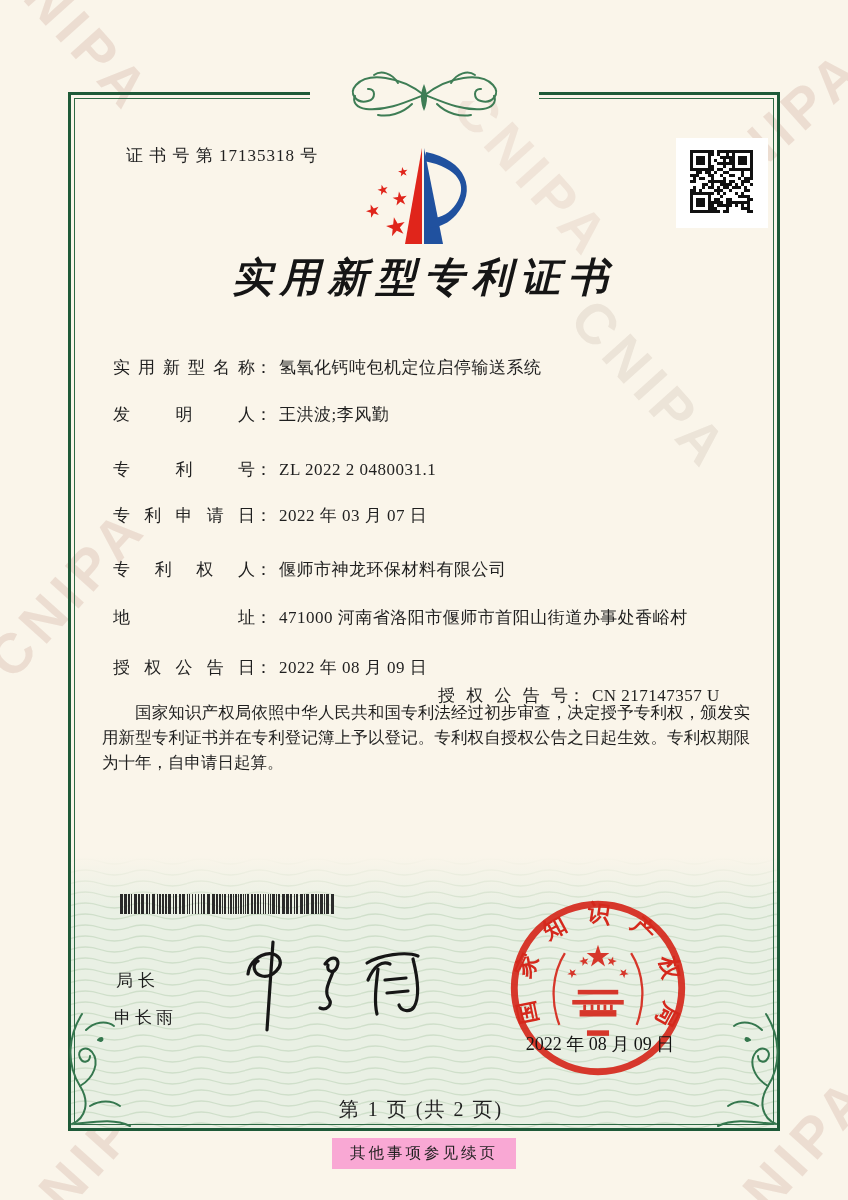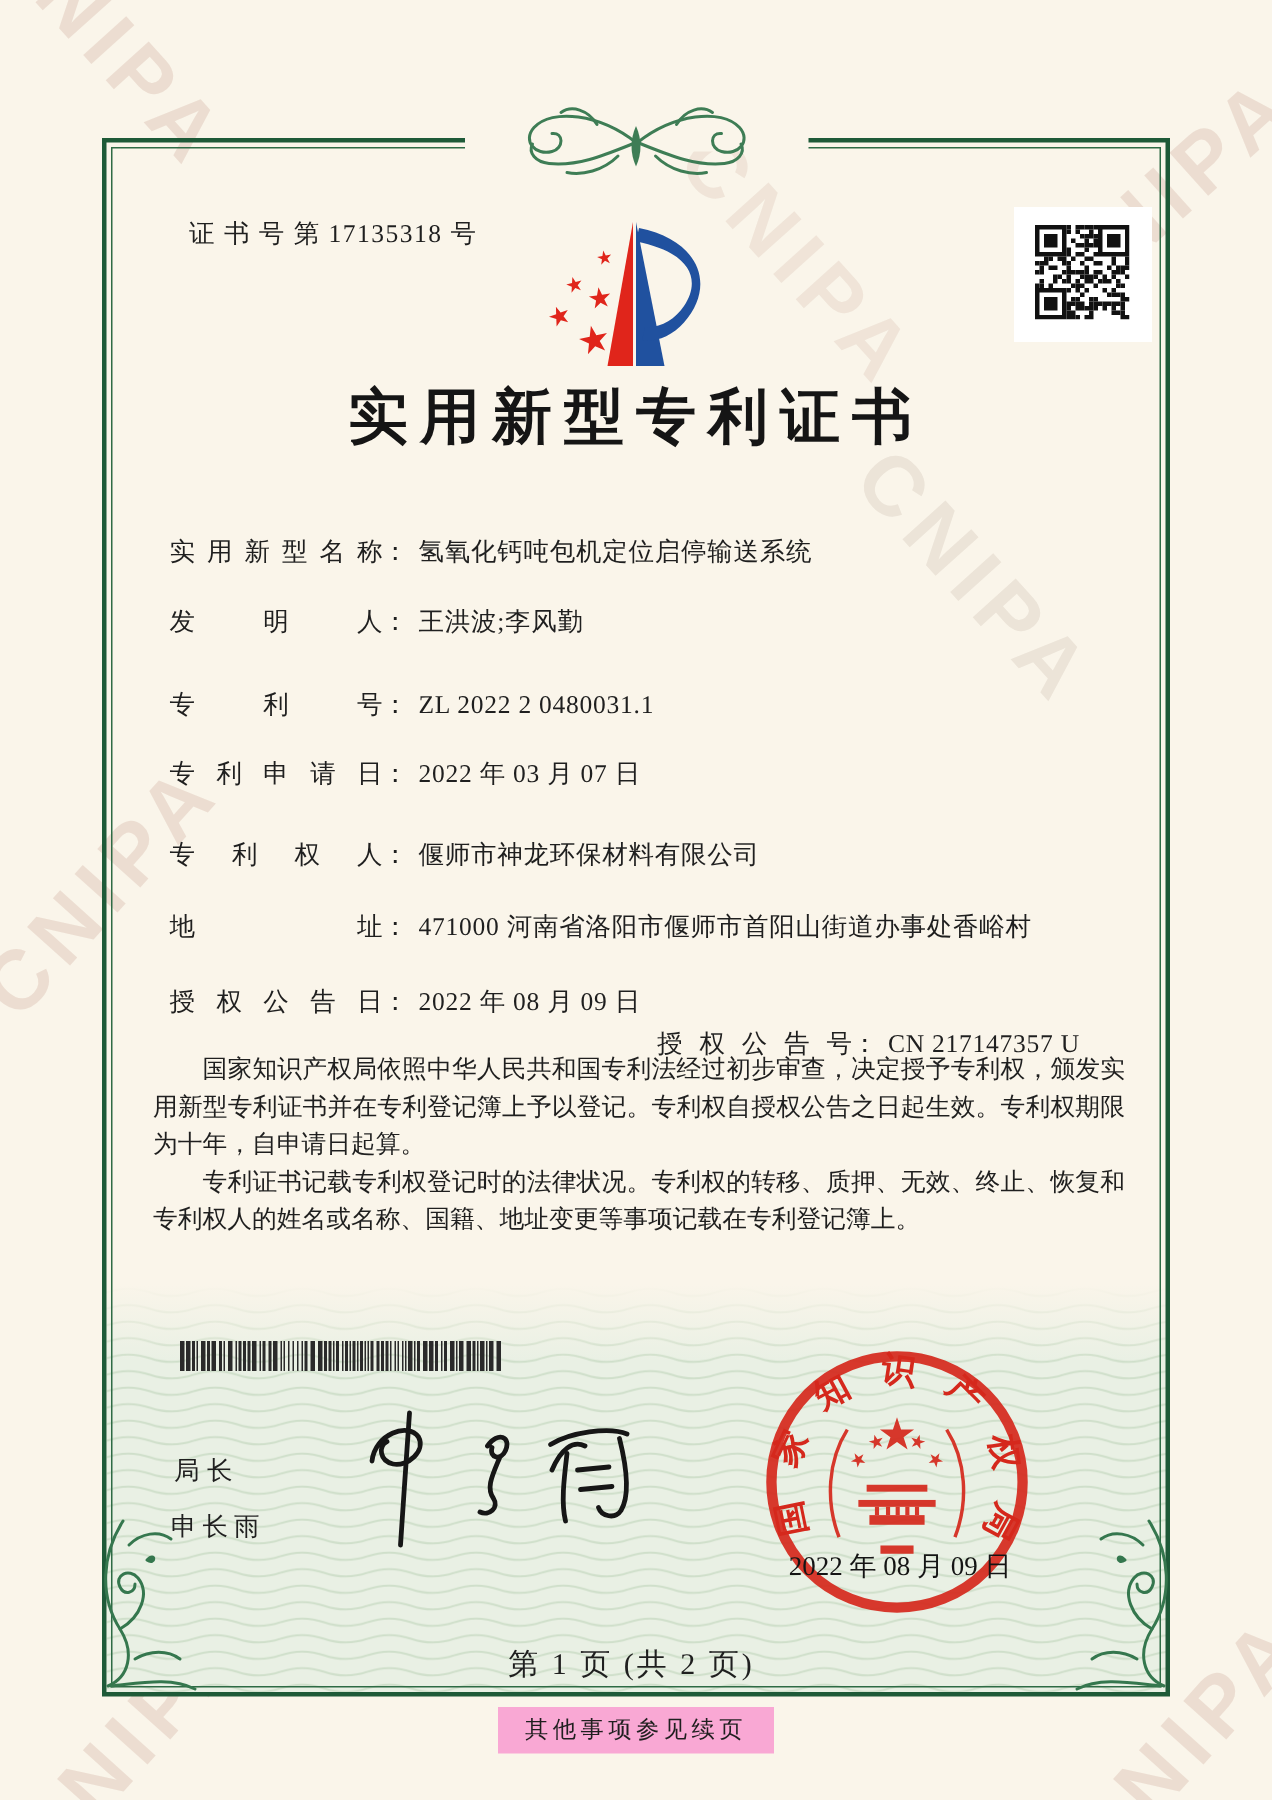--- a/index.html
+++ b/index.html
@@ -23,21 +23,21 @@
   
   .frame-outer{left:68px;top:92px;width:706px;height:1033px;
       border:3px solid #1E5A38;z-index:3;}
   .frame-inner{position:absolute;left:3px;top:3px;right:3px;bottom:3px;
       border:1px solid #2E6B45;}
   .orn{z-index:4;}
   .content{z-index:5;}
   
   .certno{left:112px;top:144px;font-size:17px;letter-spacing:1px;z-index:5;margin-left:14px;}
   .title{left:0;top:250px;width:848px;text-align:center;font-size:40px;
-      font-weight:bold;letter-spacing:8px;z-index:5;color:#151515;}
+      font-weight:bold;letter-spacing:8px;z-index:5;color:#151515;font-style:italic;}
   .qrbox{left:676px;top:138px;width:92px;height:90px;background:#fff;z-index:5;}
   
   .frow{left:113px;height:26px;font-size:17px;z-index:5;white-space:nowrap;}
   .flabel{display:inline-block;width:142px;text-align:justify;text-align-last:justify;
       vertical-align:top;}
   .fcolon{display:inline-block;width:14px;}
   .fvalue{display:inline-block;margin-left:10px;letter-spacing:0.5px;}
   .gpair2{position:absolute;left:325px;top:0;white-space:nowrap;margin-top:28px;}
   .glabel2{display:inline-block;width:130px;text-align:justify;text-align-last:justify;
       vertical-align:top;}
@@ -319,21 +319,20 @@
 </div>
 <div class="abs frow content" style="top:656px;">
   <span class="flabel">授权公告日</span><span class="fcolon">：</span><span class="fvalue">2022 年 08 月 09 日</span>
   <span class="gpair2">
     <span class="glabel2">授权公告号</span><span class="fcolon">：</span><span class="fvalue">CN 217147357 U</span>
   </span>
 </div>
 
 <div class="abs paras content">
   <p>国家知识产权局依照中华人民共和国专利法经过初步审查，决定授予专利权，颁发实用新型专利证书并在专利登记簿上予以登记。专利权自授权公告之日起生效。专利权期限为十年，自申请日起算。</p>
-  <p>专利证书记载专利权登记时的法律状况。专利权的转移、质押、无效、终止、恢复和专利权人的姓名或名称、国籍、地址变更等事项记载在专利登记簿上。</p>
 </div>
 
 <svg id="barcode-svg" class="abs barcode" width="218" height="20" fill="#2a2a2a">
     <rect x="0" y="0" width="3" height="20"></rect>
     <rect x="4" y="0" width="3" height="20"></rect>
     <rect x="8" y="0" width="2" height="20"></rect>
     <rect x="11" y="0" width="1" height="20"></rect>
     <rect x="14" y="0" width="3" height="20"></rect>
     <rect x="18" y="0" width="2" height="20"></rect>
     <rect x="21" y="0" width="3" height="20"></rect>

